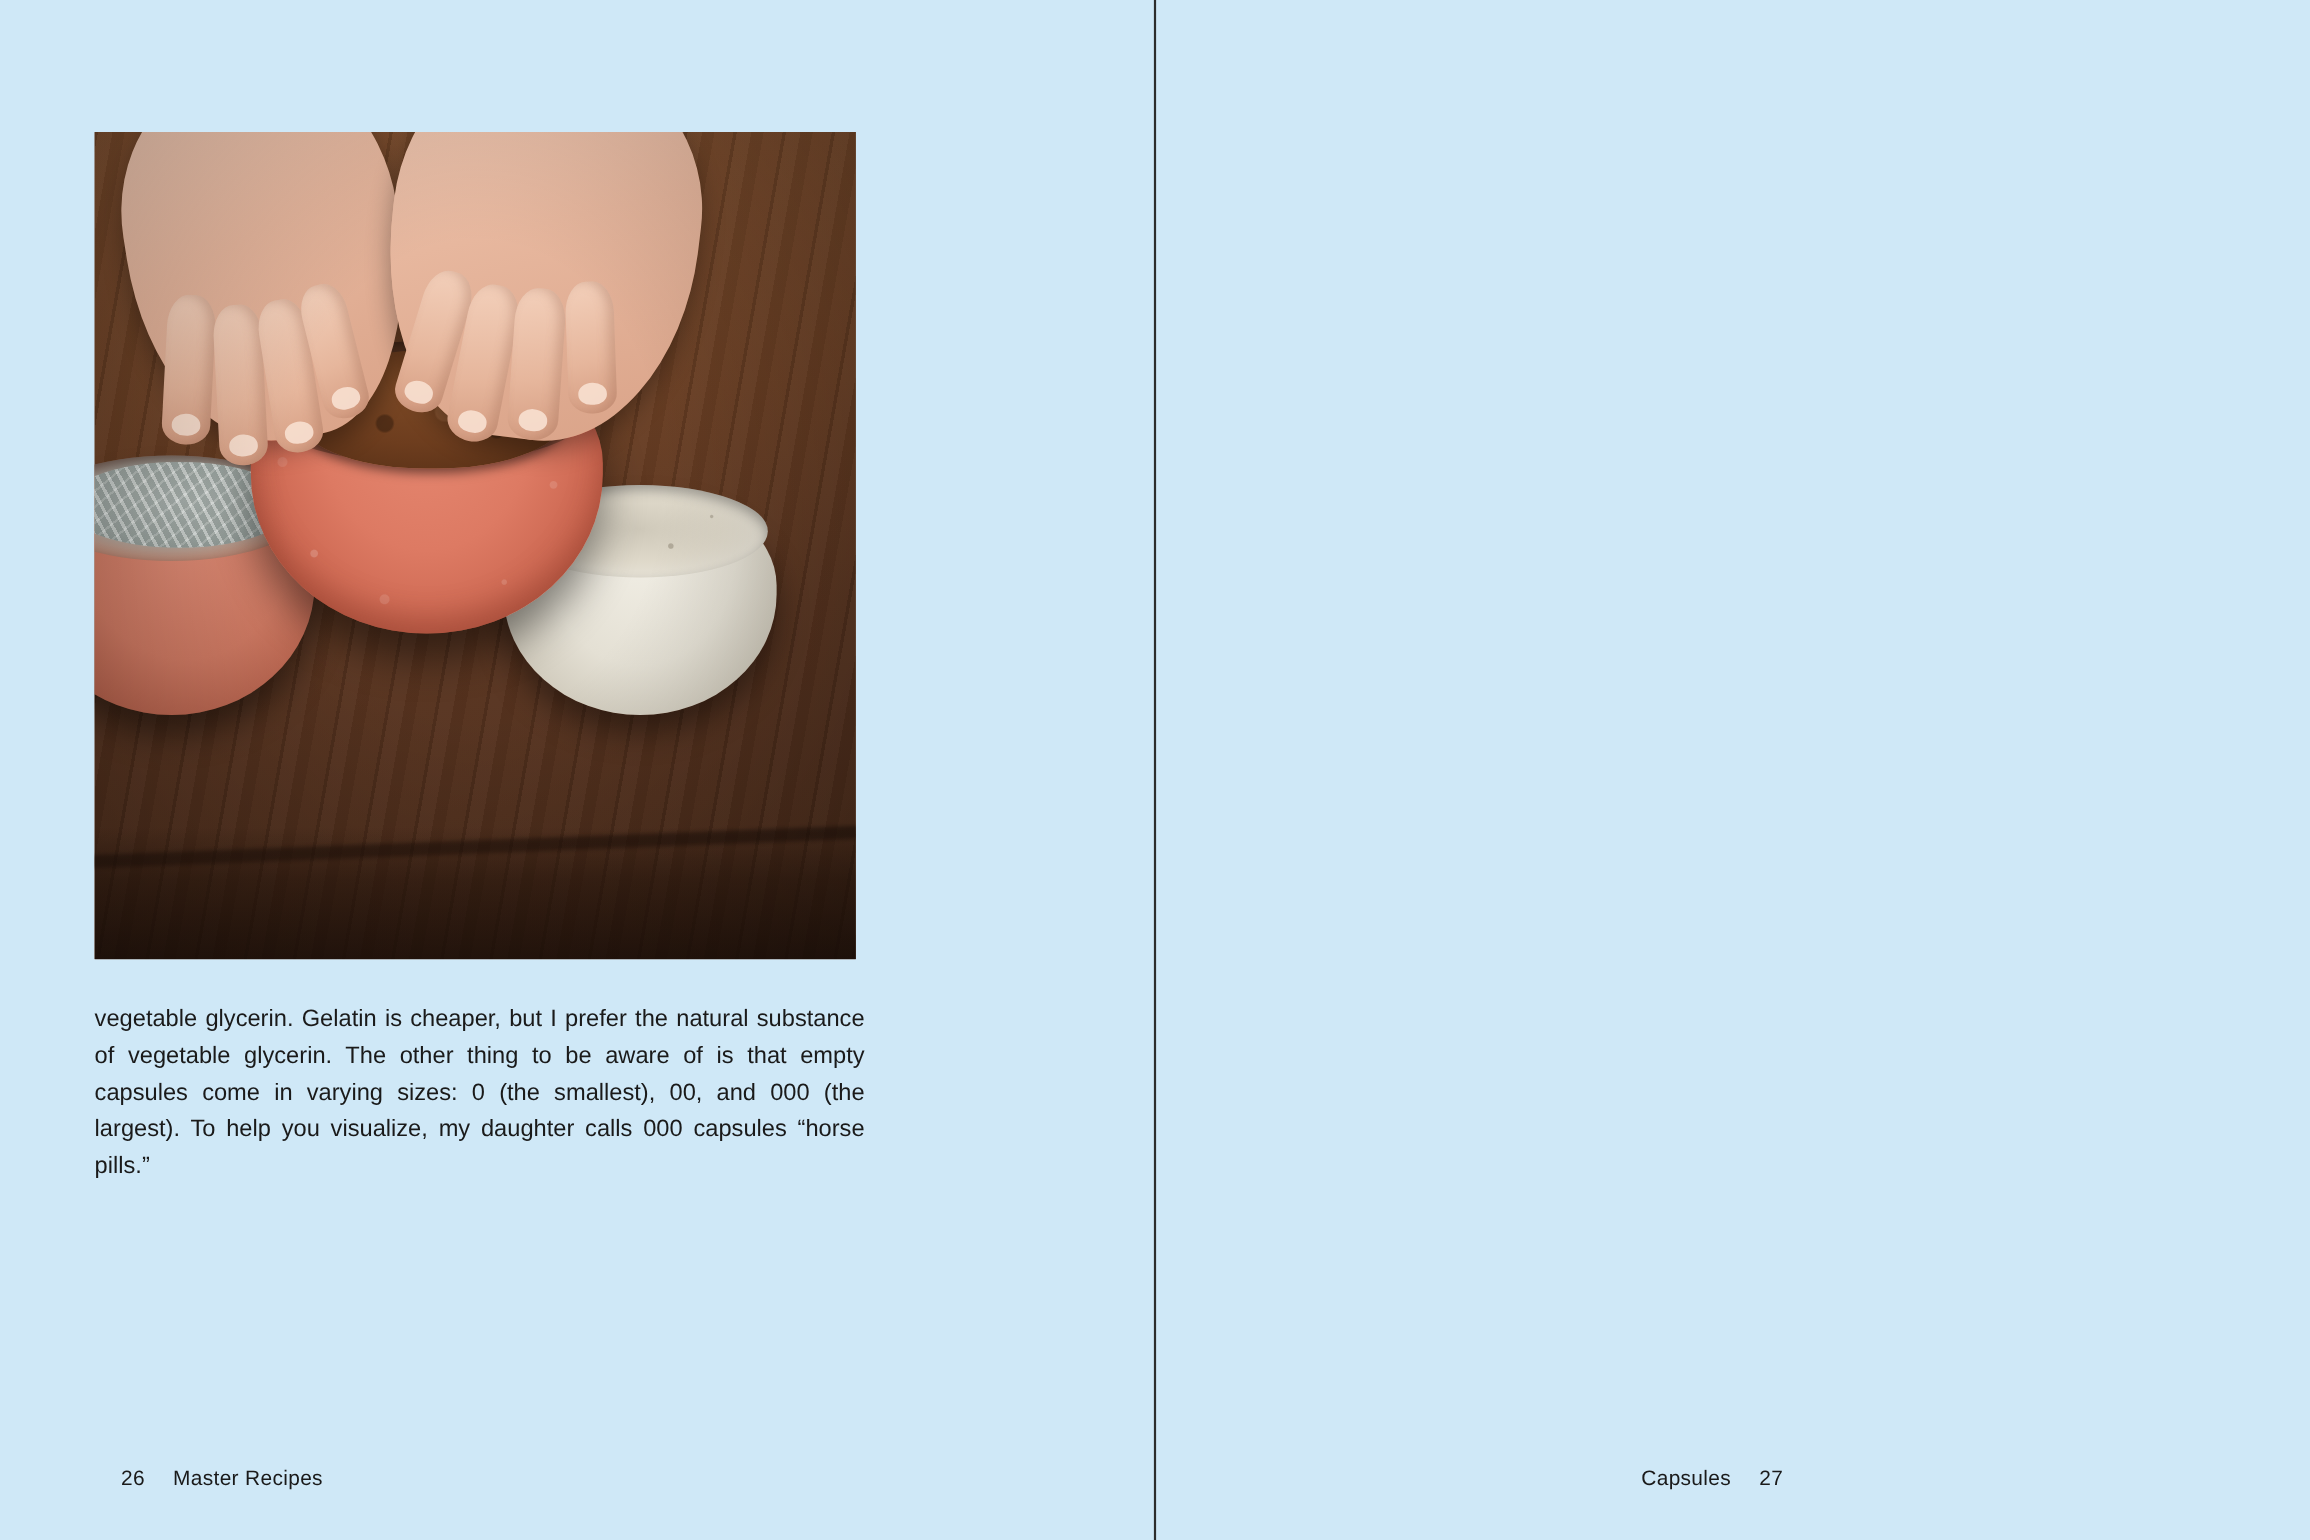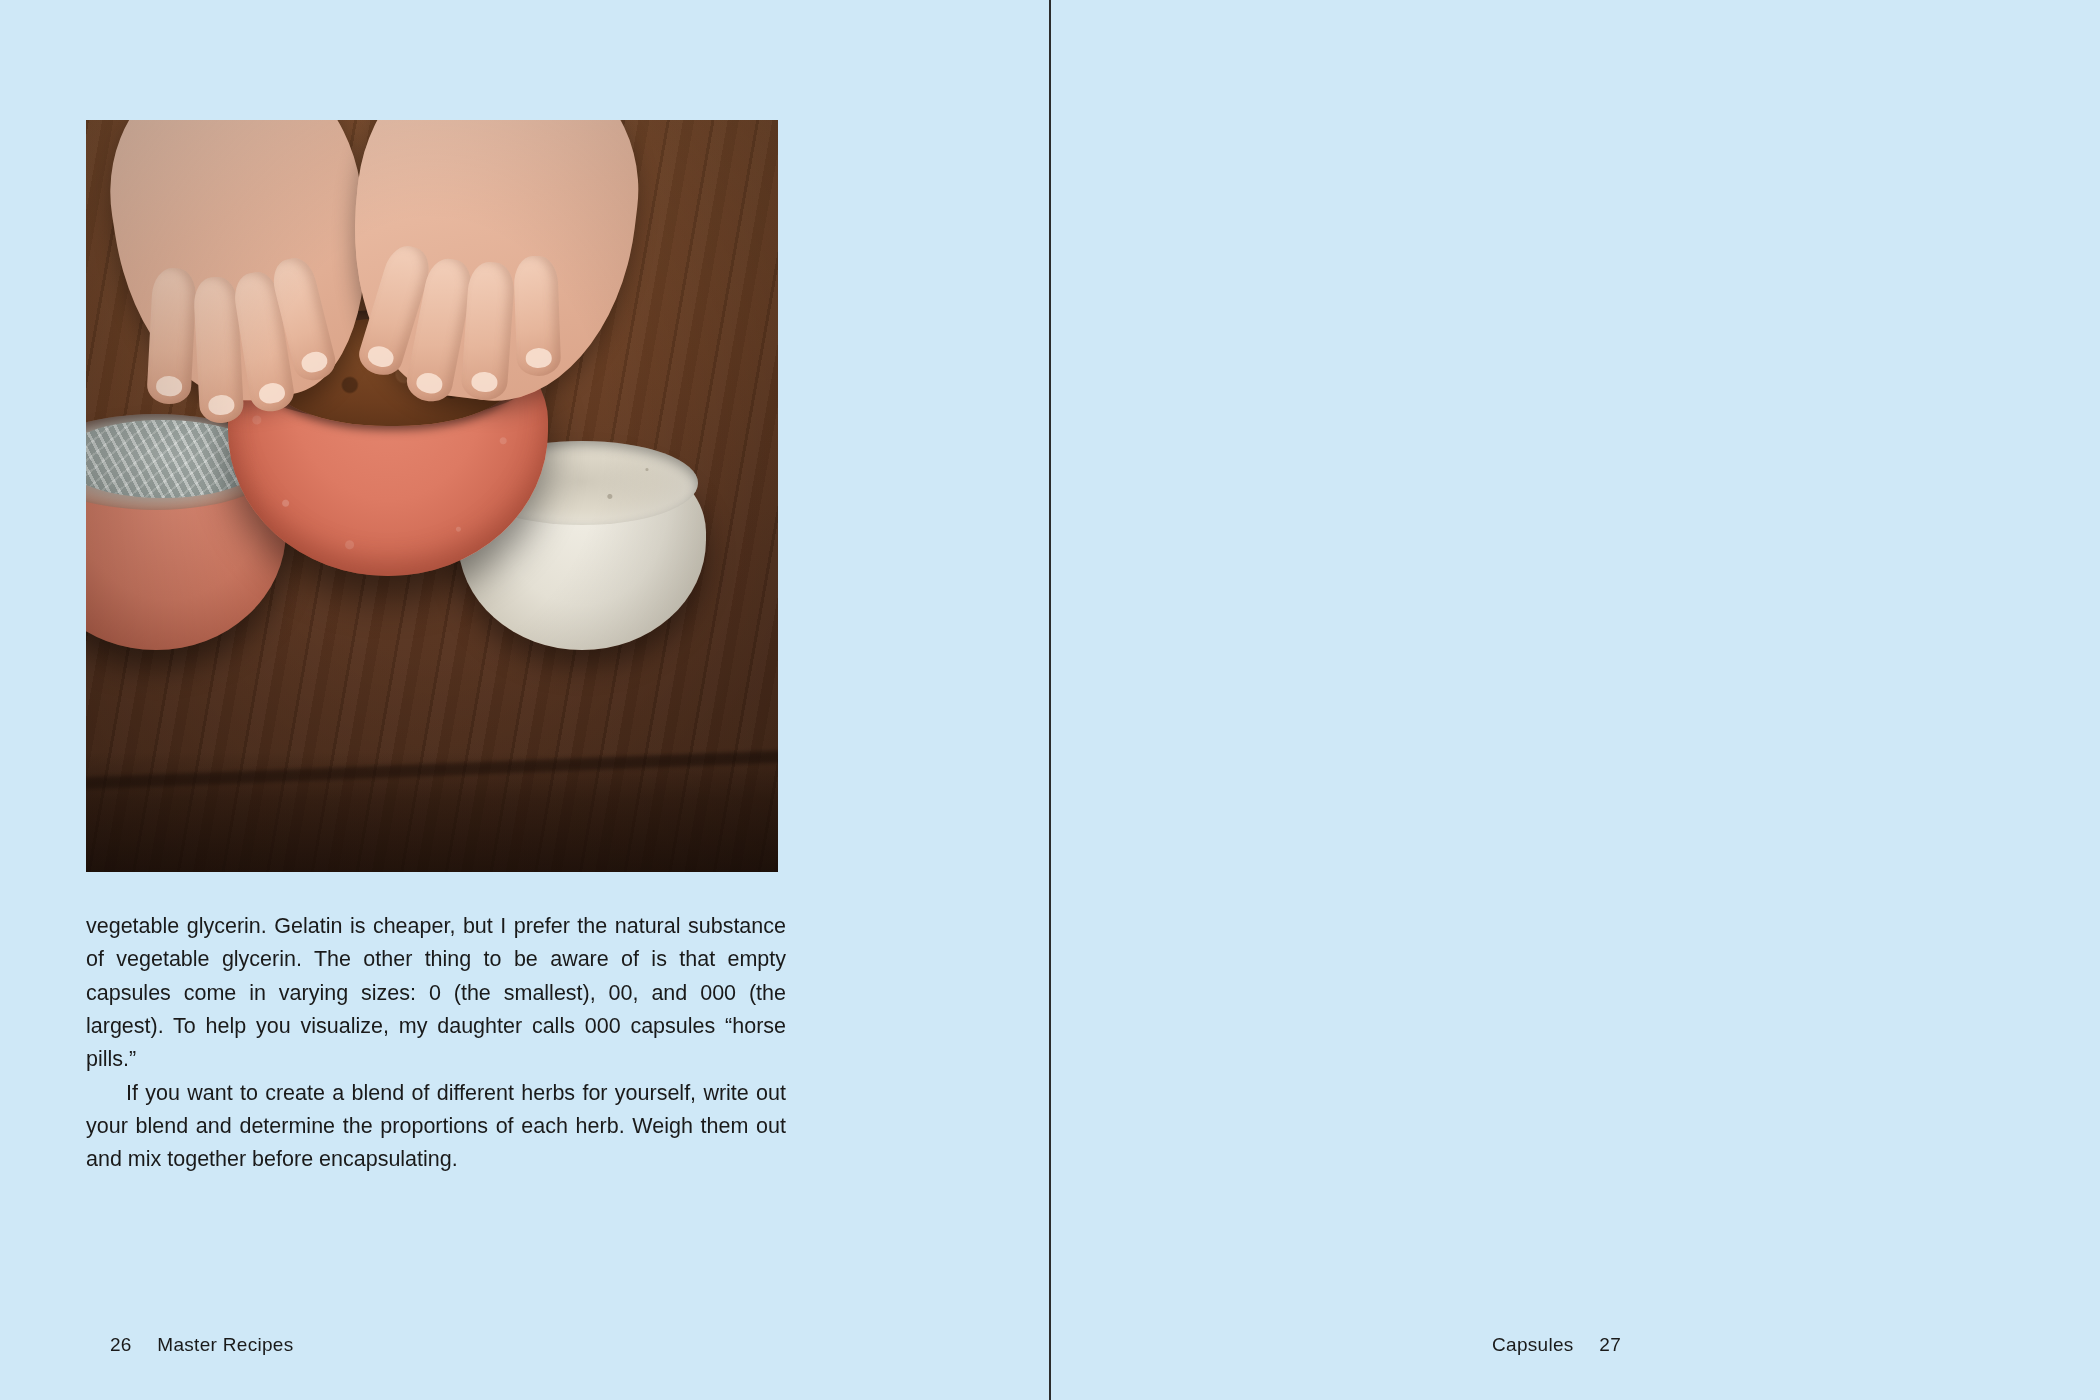--- a/index.html
+++ b/index.html
@@ -320,21 +320,20 @@
               <span class="nail" style="left:9px; bottom:8px;"></span>
             </div>
         </div>
 
         <div class="photo-shadow"></div>
       </div>
     </div>
 
     <div class="body-text">
       <p>vegetable glycerin. Gelatin is cheaper, but I prefer the natural substance of vegetable glycerin. The other thing to be aware of is that empty capsules come in varying sizes: 0 (the smallest), 00, and 000 (the largest). To help you visualize, my daughter calls 000 capsules “horse pills.”</p>
-      <p class="indent">If you want to create a blend of different herbs for yourself, write out your blend and determine the proportions of each herb. Weigh them out and mix together before encapsulating.</p>
     </div>
 
     <div class="folio folio-left">
       <span>26</span>
       <span class="num"></span>
       <span>Master Recipes</span>
     </div>
   </div>
 
   <div class="gutter"></div>

